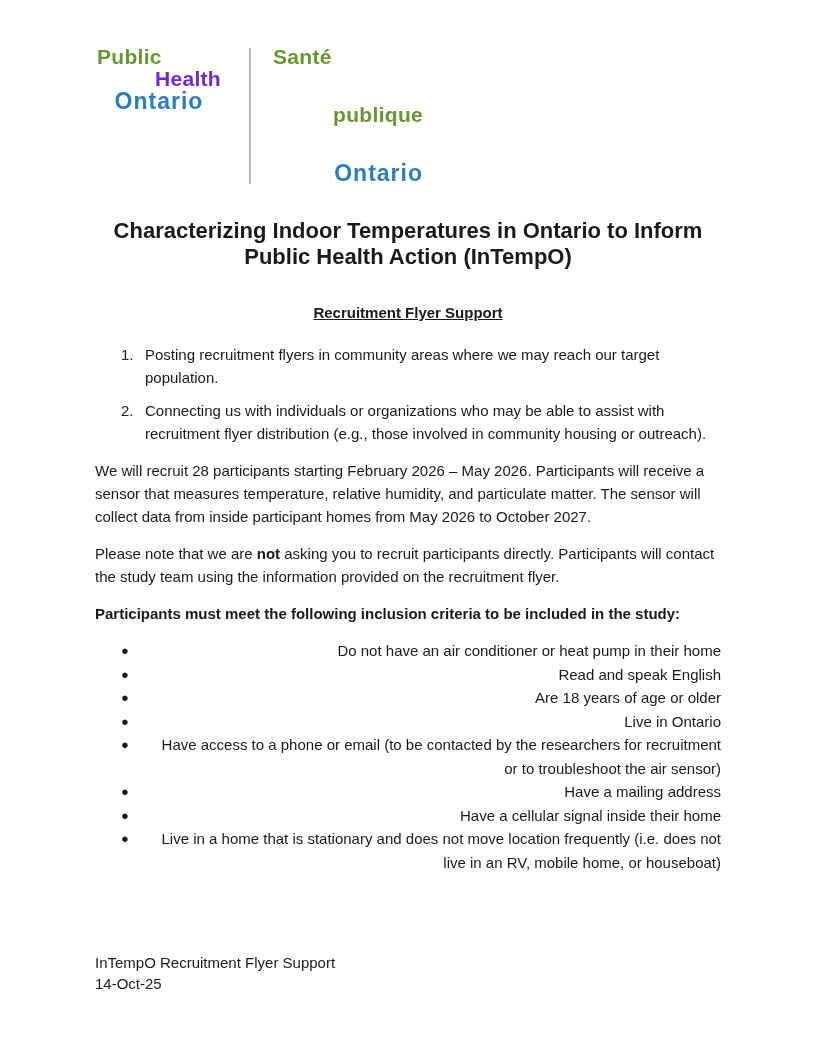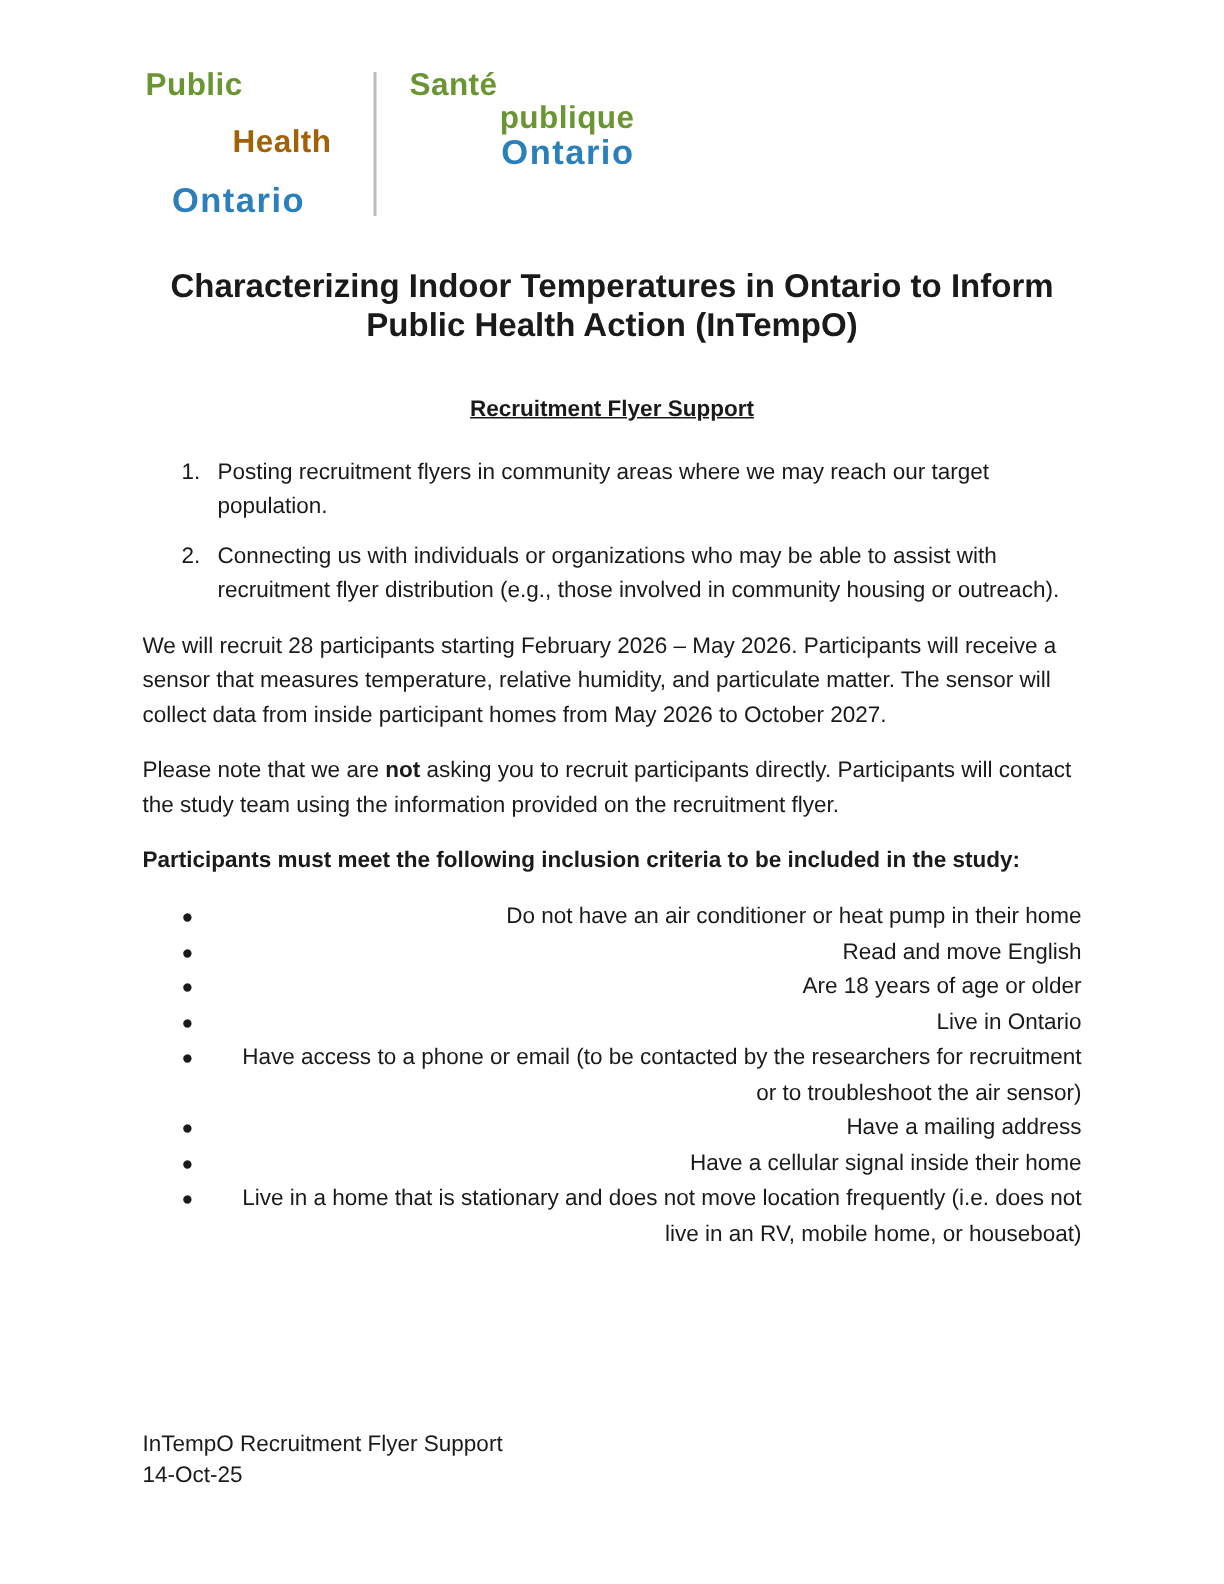--- a/index.html
+++ b/index.html
@@ -23,22 +23,22 @@
   .logo {
     display: flex;
     align-items: stretch;
     margin-left: 2px;
     margin-bottom: 34px;
     font-weight: bold;
     line-height: 22px;
     letter-spacing: 0.3px;
   }
   .logo-block { display: flex; flex-direction: column; }
-  .logo-en { width: 124px; gap: 16px; }
-  .logo-fr { width: 150px; }
+  .logo-en { width: 124px; }
+  .logo-fr { width: 150px; gap: 36px; }
   .logo-line1 { text-align: left; font-size: 21px; }
   .logo-line2 { text-align: right; font-size: 21px; }
   .logo-line3 { text-align: right; font-size: 23px; letter-spacing: 1px; }
   .logo-en .logo-line3 { text-align: center; }
   .logo-divider {
     width: 2px;
     background: #b9bcbe;
     margin: 2px 22px 0 28px;
   }
 
@@ -114,21 +114,21 @@
   }
 </style>
 </head>
 <body>
 
 <div class="page">
 
   <div class="logo">
     <div class="logo-block logo-en">
       <span class="logo-line1" style="color:#699632">Public</span>
-      <span class="logo-line2" style="color:#a16207">Health</span>
+      <span class="logo-line2" style="color:#6d28d9">Health</span>
       <span class="logo-line3" style="color:#2B7FBA">Ontario</span>
     </div>
     <div class="logo-divider"></div>
     <div class="logo-block logo-fr">
       <span class="logo-line1" style="color:#699632">Santé</span>
       <span class="logo-line2" style="color:#699632">publique</span>
       <span class="logo-line3" style="color:#2B7FBA">Ontario</span>
     </div>
   </div>
 
@@ -155,21 +155,21 @@
 
   <p class="bold-heading">Participants must meet the following inclusion criteria to be included in the study:</p>
 
   <div class="bullet-list">
     <div class="bullet-item">
       <span class="bullet">●</span>
       <span class="item-text">Do not have an air conditioner or heat pump in their home</span>
     </div>
     <div class="bullet-item">
       <span class="bullet">●</span>
-      <span class="item-text">Read and move English</span>
+      <span class="item-text">Read and speak English</span>
     </div>
     <div class="bullet-item">
       <span class="bullet">●</span>
       <span class="item-text">Are 18 years of age or older</span>
     </div>
     <div class="bullet-item">
       <span class="bullet">●</span>
       <span class="item-text">Live in Ontario</span>
     </div>
     <div class="bullet-item">

